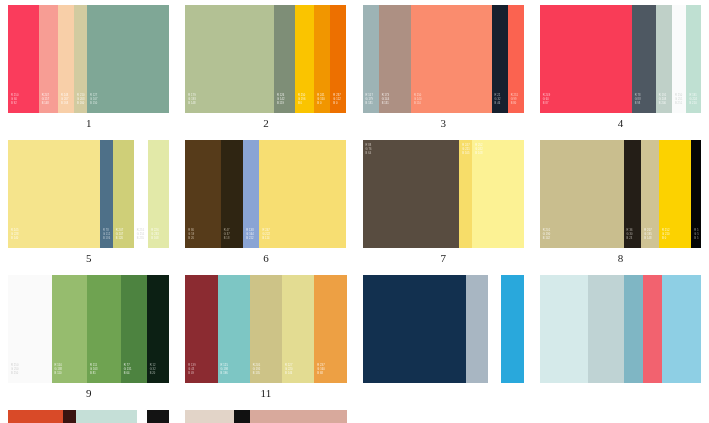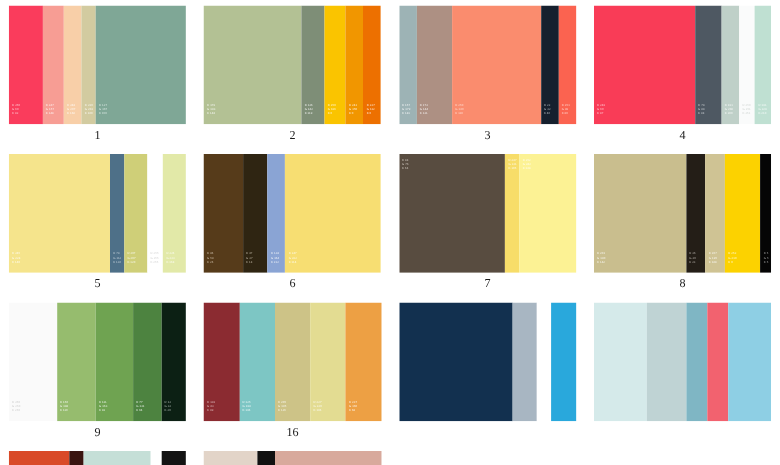--- a/index.html
+++ b/index.html
@@ -353,21 +353,21 @@
           <div class="band-codes" style="color: rgb(255, 255, 255);">R 227
 G 220
 B 146</div>
         </div>
         <div class="band" style="background: rgb(237, 160, 68); flex: 0 0 20%; width: 20%;">
           <div class="band-codes" style="color: rgb(255, 255, 255);">R 237
 G 160
 B 68</div>
         </div>
       </div>
-      <div class="palette-number" style="color: rgb(26, 26, 26);">16</div>
+      <div class="palette-number" style="color: rgb(26, 26, 26);">11</div>
     </div>
     <div class="palette-cell partial">
       <div class="swatch-card">
         <div class="band" style="background: rgb(18, 48, 79); flex: 0 0 64%; width: 64%;"></div>
         <div class="band" style="background: rgb(168, 182, 194); flex: 0 0 14%; width: 14%;"></div>
         <div class="band" style="background: rgb(255, 255, 255); flex: 0 0 8%; width: 8%;"></div>
         <div class="band" style="background: rgb(41, 168, 220); flex: 0 0 14%; width: 14%;"></div>
       </div>
     </div>
     <div class="palette-cell partial">

